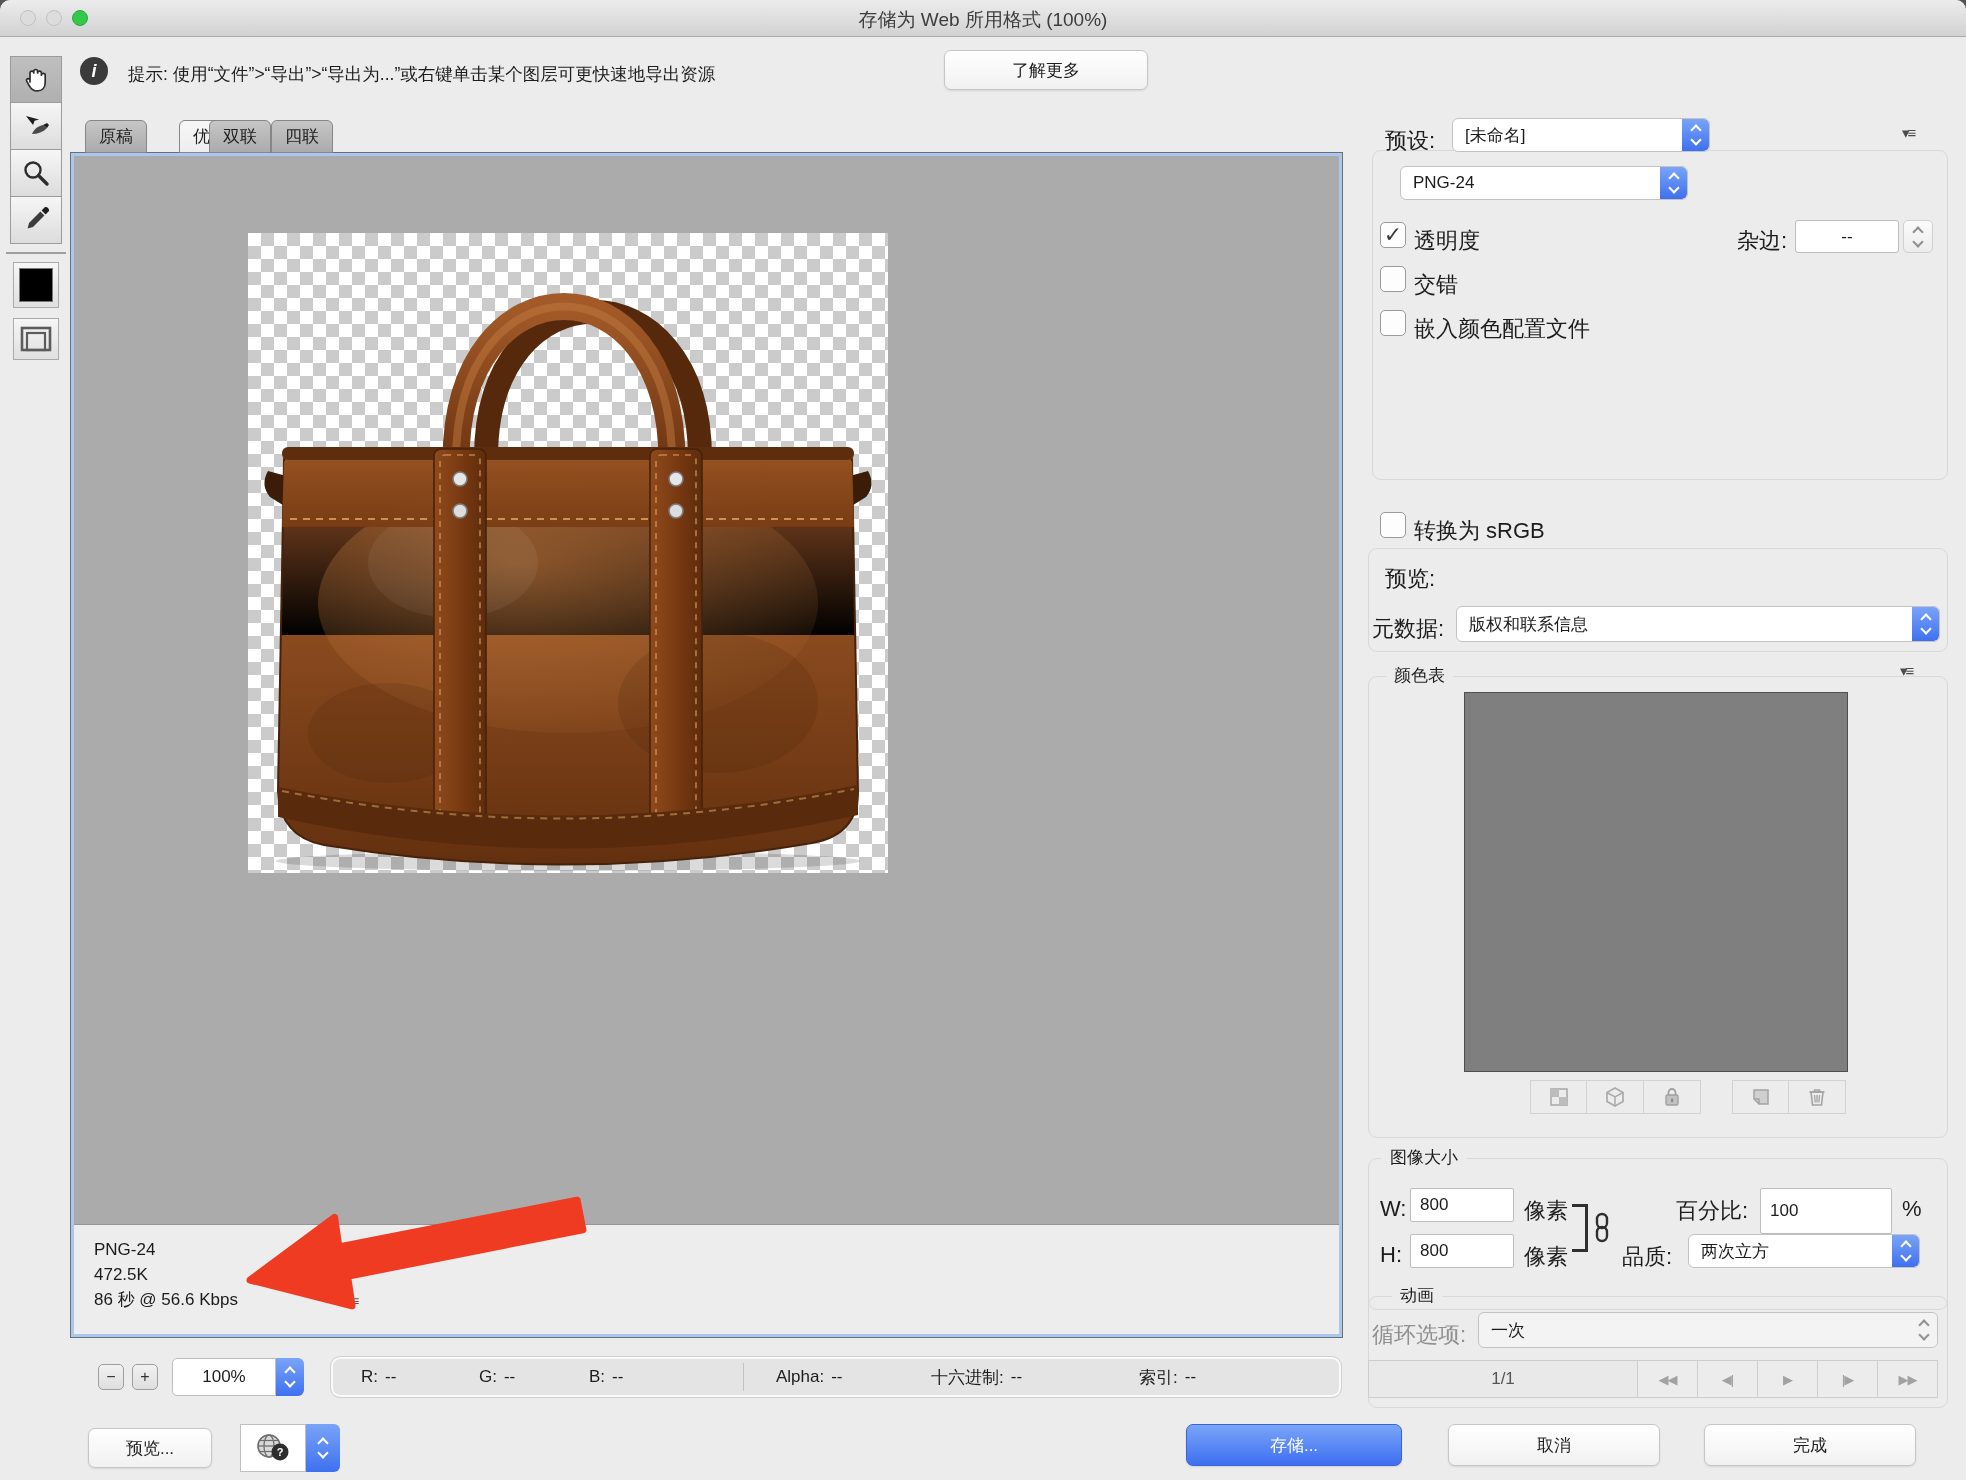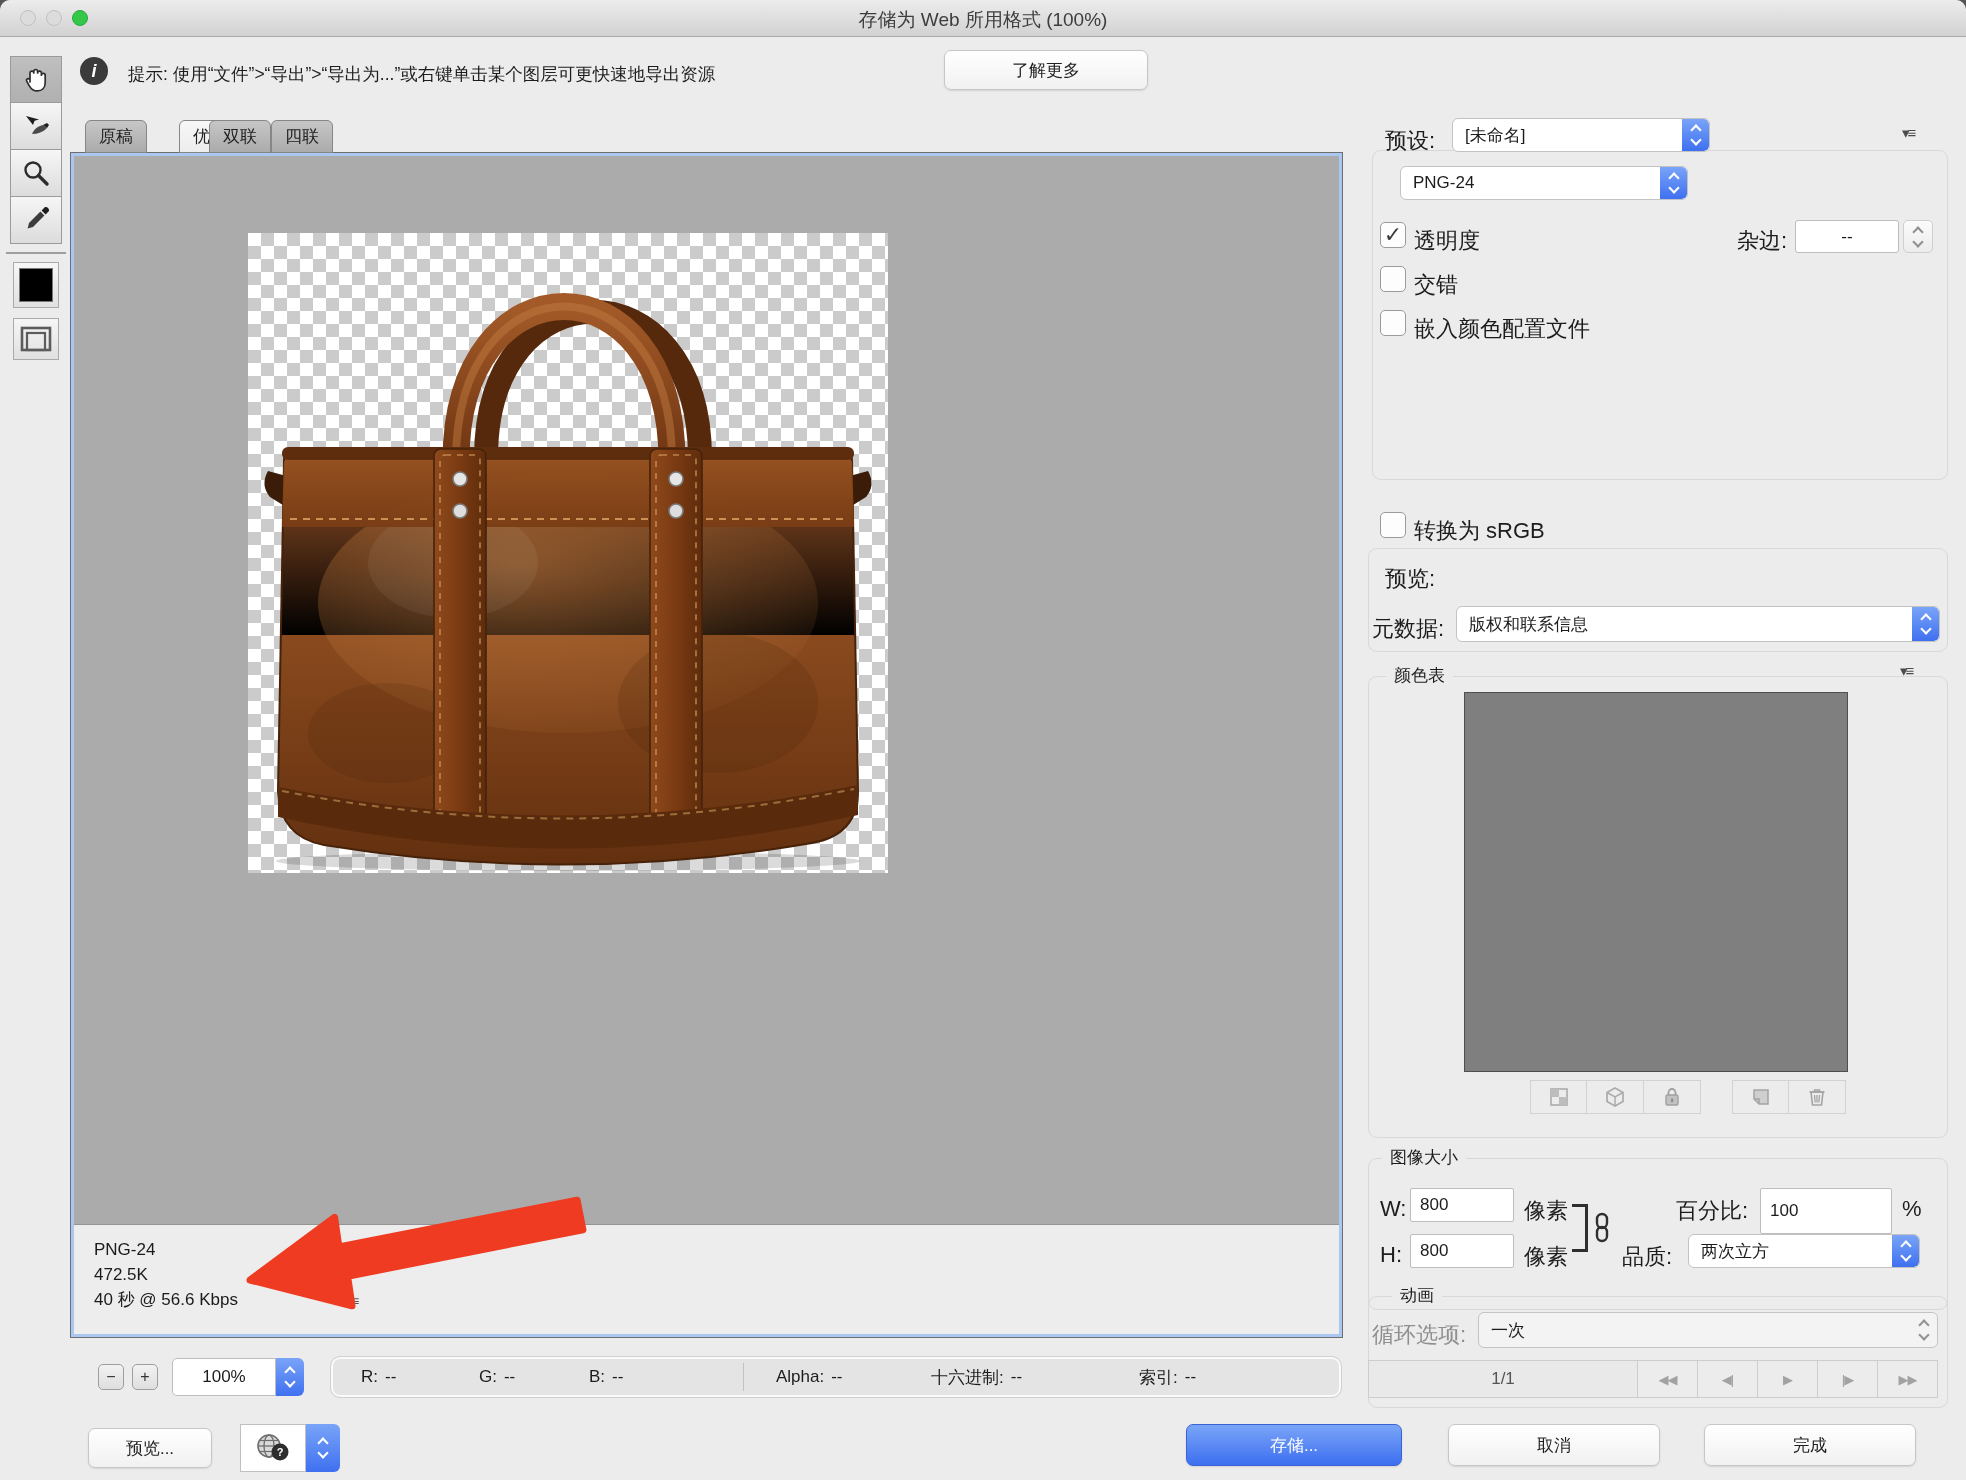--- a/index.html
+++ b/index.html
@@ -178,21 +178,21 @@
           <circle cx="428" cy="278" r="7" fill="#dddddd" stroke="#7b7b7b" stroke-width="1.6"></circle>
           <path d="M 30 554 Q 320 612 610 552 L 610 582 Q 320 648 30 584 Z" fill="#5a2a0c"></path>
           <path d="M 34 558 Q 320 614 606 556" fill="none" stroke="#c99c5c" stroke-width="2" stroke-dasharray="7 6" opacity="0.6"></path>
         </svg>
       </div>
     </div>
     <div id="strip">
       <div class="abs" id="striptext">
         <div>PNG-24</div>
         <div>472.5K</div>
-        <div>40 秒 @ 56.6 Kbps</div>
+        <div>86 秒 @ 56.6 Kbps</div>
       </div>
       <div class="abs" id="stripmenu">▾≡</div>
     </div>
   </div>
 
   <svg class="abs" id="arrow" style="left:180px;top:1140px;" width="460" height="220" viewBox="0 0 460 220">
     <polygon points="70,140 154.6,77.4 158.9,106.9 397.1,60.3 402.9,89.7 167.6,136.3 172,165.8" fill="#ee3b22" stroke="#ee3b22" stroke-width="7" stroke-linejoin="round"></polygon>
   </svg>
 
   <div class="abs zbtn" style="left:98px;top:1364px;">

